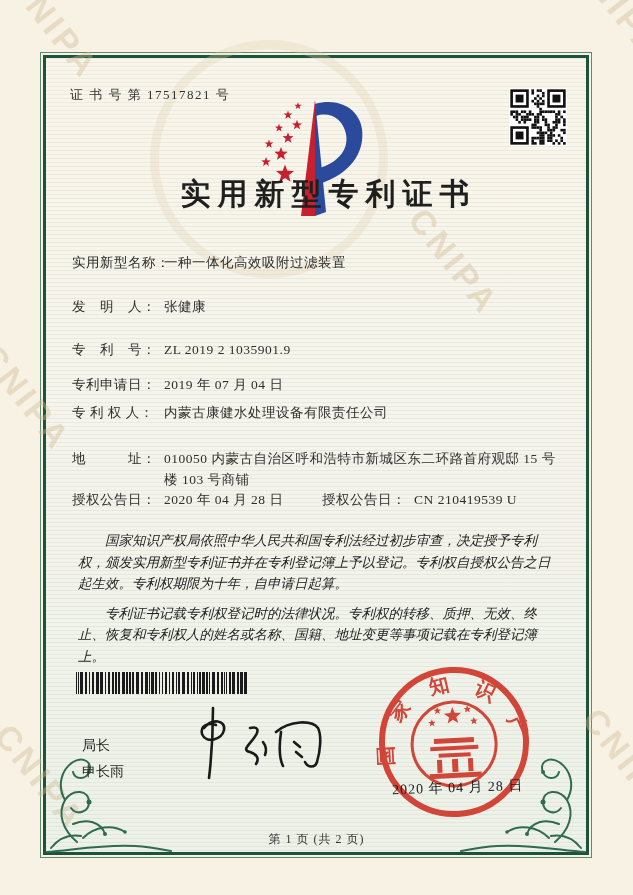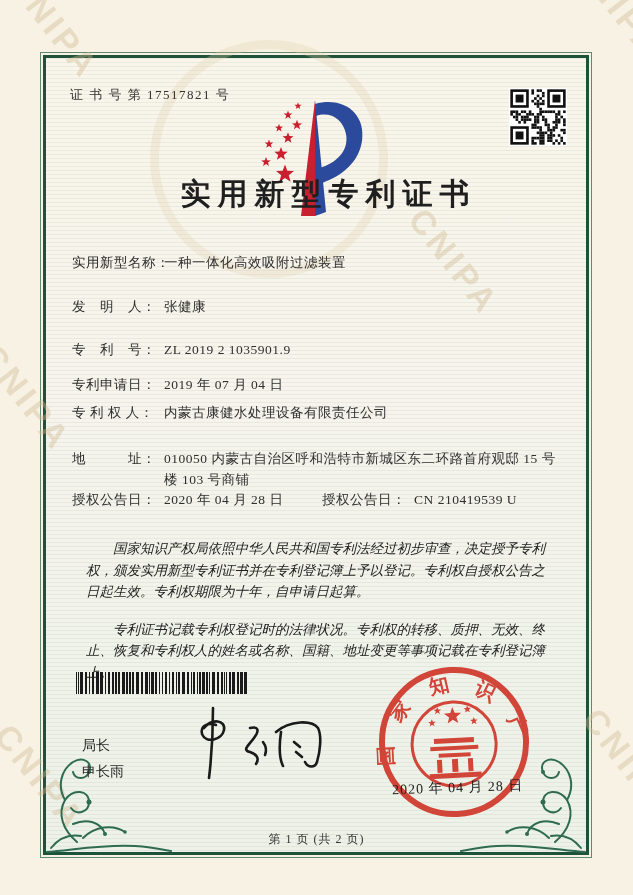--- a/index.html
+++ b/index.html
@@ -34,21 +34,21 @@
   .row{position:absolute;left:72px;width:490px;display:flex;font-size:13.5px;
         letter-spacing:0.5px;color:#2f2f2f;line-height:21px;}
   .row .lab{flex:none;width:92px;white-space:nowrap;}
   .row .val{flex:1;}
   .r1{top:252px}.r2{top:296px}.r3{top:339px}.r4{top:374px}.r5{top:402px}.r6{top:448px}.r7{top:489px}
   .pair1{flex:none;width:250px;display:flex;}
   .pair2{flex:1;display:flex;}
   .pair2 .lab{width:92px;}
   .paras{position:absolute;left:70px;top:522px;width:498px;font-size:13.5px;line-height:21.5px;
         font-style:italic;color:#222;}
-  .paras p{margin:16px;text-indent:2em;}
+  .paras p{margin:8px;text-indent:2em;}
   .barcode{position:absolute;left:76px;top:672px;}
   .signoff{position:absolute;left:82px;top:732px;font-family:"Liberation Sans","DejaVu Sans",sans-serif;
         font-size:14px;color:#2a2a2a;line-height:26px;}
   .signature{position:absolute;left:178px;top:698px;}
   .seal{position:absolute;left:376px;top:664px;opacity:0.92;transform:rotate(-3deg);}
   .seal-date{position:absolute;left:392px;top:779px;font-size:14px;letter-spacing:1px;color:#1c1c1c;
         transform:rotate(-2deg);}
   .page-num{position:absolute;left:0;top:831px;width:633px;text-align:center;font-size:12px;color:#333;
         letter-spacing:1px;}
   .footer-note{position:absolute;left:0;top:864px;width:633px;text-align:center;font-size:13px;

